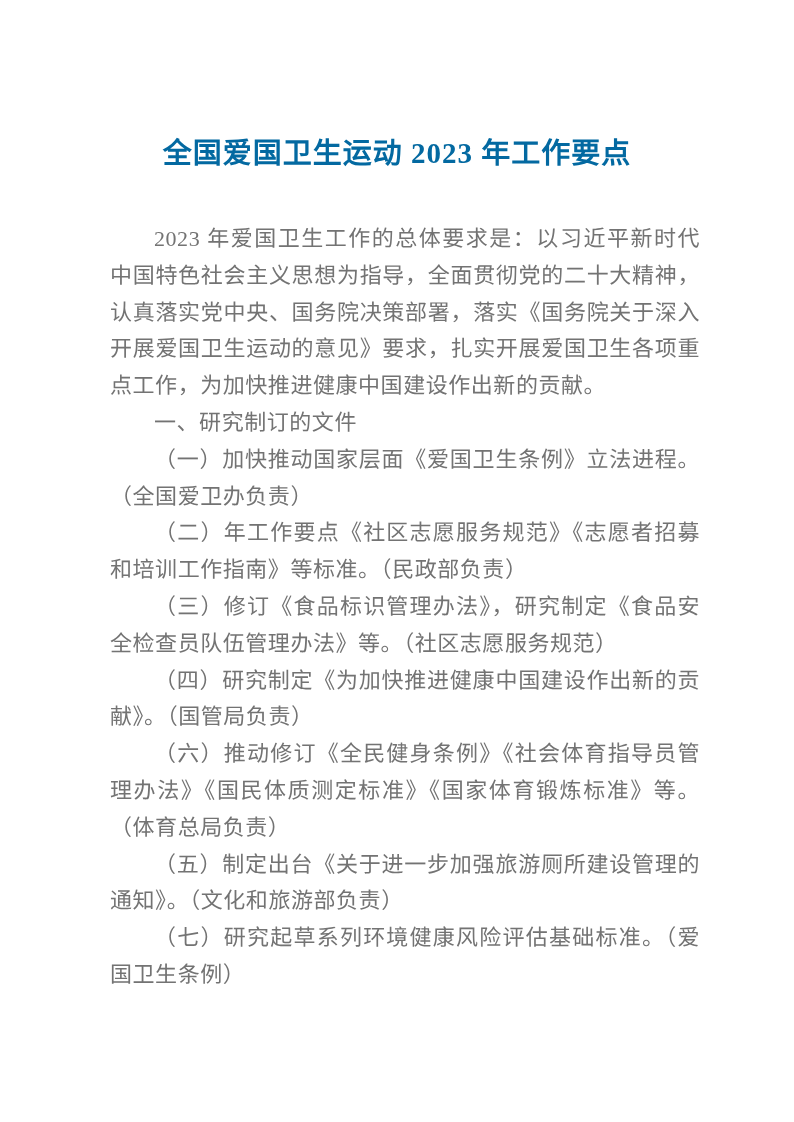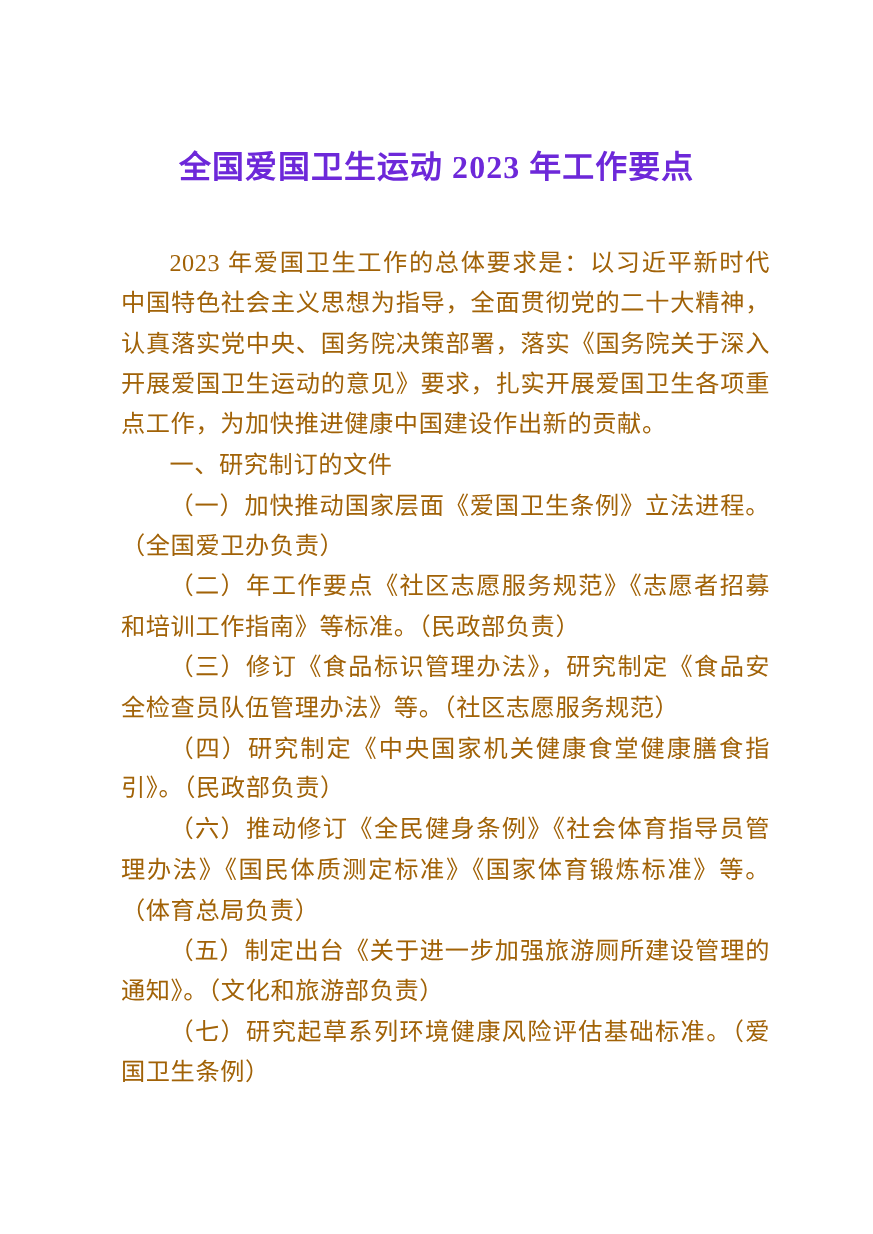--- a/index.html
+++ b/index.html
@@ -20,50 +20,50 @@
     position: absolute;
     top: 133px;
     left: 0;
     right: 0;
     margin: 0;
     text-align: center;
     font-size: 29px;
     line-height: 40px;
     font-weight: 700;
     letter-spacing: 1px;
-    color: #6d28d9;
+    color: #0369a1;
     font-family: "Liberation Serif", "DejaVu Serif", serif;
   }
   .doc-body {
     position: absolute;
     top: 221px;
     left: 110px;
     width: 590px;
     font-size: 22px;
     line-height: 36.8px;
     letter-spacing: 0.55px;
     text-align: justify;
-    color: #a16207;
+    color: #737373;
   }
   .doc-body p {
     margin: 0;
     padding: 0;
     text-indent: 2em;
   }
 </style>
 </head>
 <body>
 
 <div class="page">
   <h1 class="doc-title">全国爱国卫生运动 2023 年工作要点</h1>
 
   <div class="doc-body">
     <p>2023 年爱国卫生工作的总体要求是：以习近平新时代中国特色社会主义思想为指导，全面贯彻党的二十大精神，认真落实党中央、国务院决策部署，落实《国务院关于深入开展爱国卫生运动的意见》要求，扎实开展爱国卫生各项重点工作，为加快推进健康中国建设作出新的贡献。</p>
     <p>一、研究制订的文件</p>
     <p>（一）加快推动国家层面《爱国卫生条例》立法进程。（全国爱卫办负责）</p>
     <p>（二）年工作要点《社区志愿服务规范》《志愿者招募和培训工作指南》等标准。（民政部负责）</p>
     <p>（三）修订《食品标识管理办法》，研究制定《食品安全检查员队伍管理办法》等。（社区志愿服务规范）</p>
-    <p>（四）研究制定《中央国家机关健康食堂健康膳食指引》。（民政部负责）</p>
+    <p>（四）研究制定《为加快推进健康中国建设作出新的贡献》。（国管局负责）</p>
     <p>（六）推动修订《全民健身条例》《社会体育指导员管理办法》《国民体质测定标准》《国家体育锻炼标准》等。（体育总局负责）</p>
     <p>（五）制定出台《关于进一步加强旅游厕所建设管理的通知》。（文化和旅游部负责）</p>
     <p>（七）研究起草系列环境健康风险评估基础标准。（爱国卫生条例）</p>
   </div>
 </div>
 
 </body></html>

